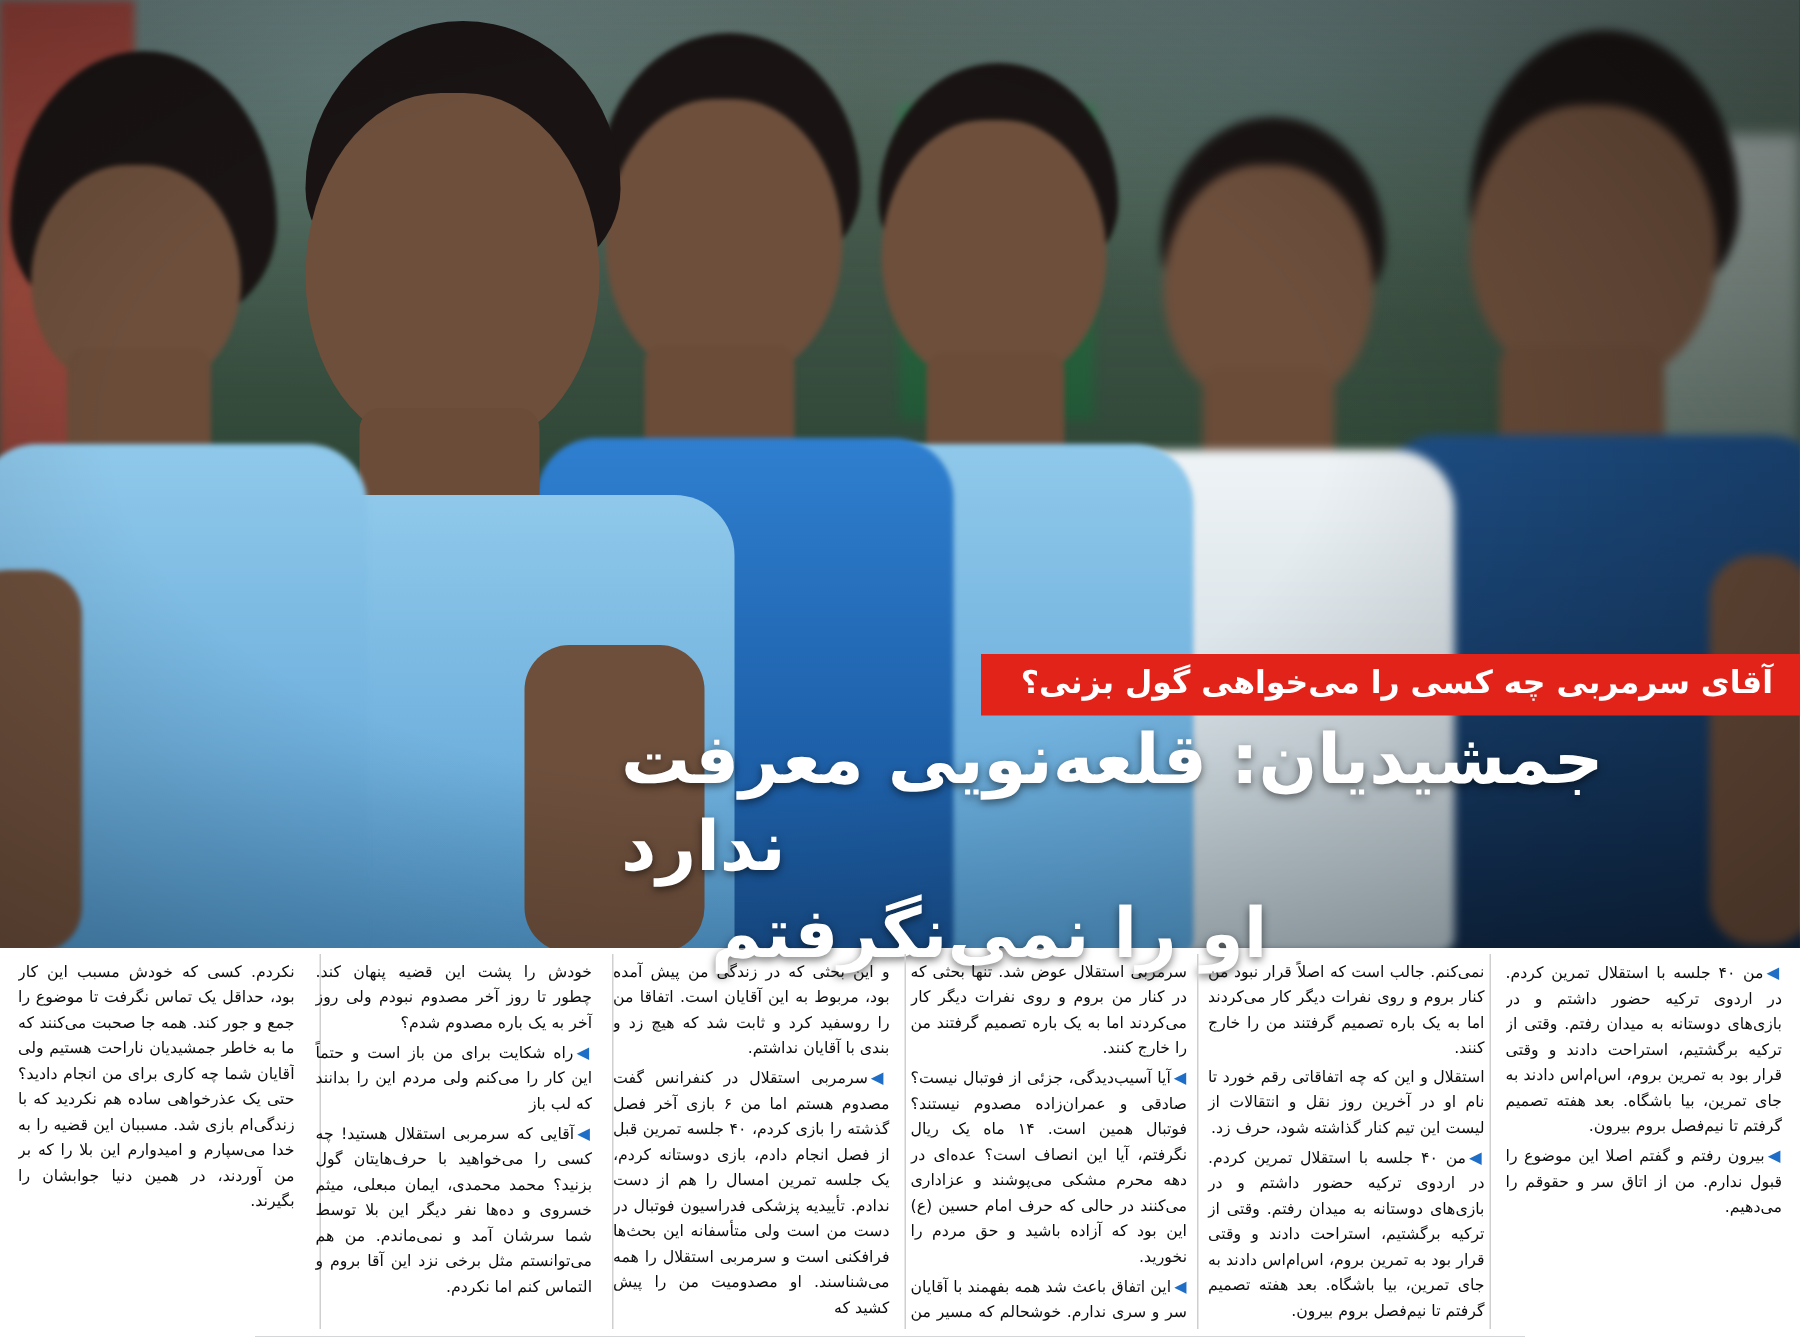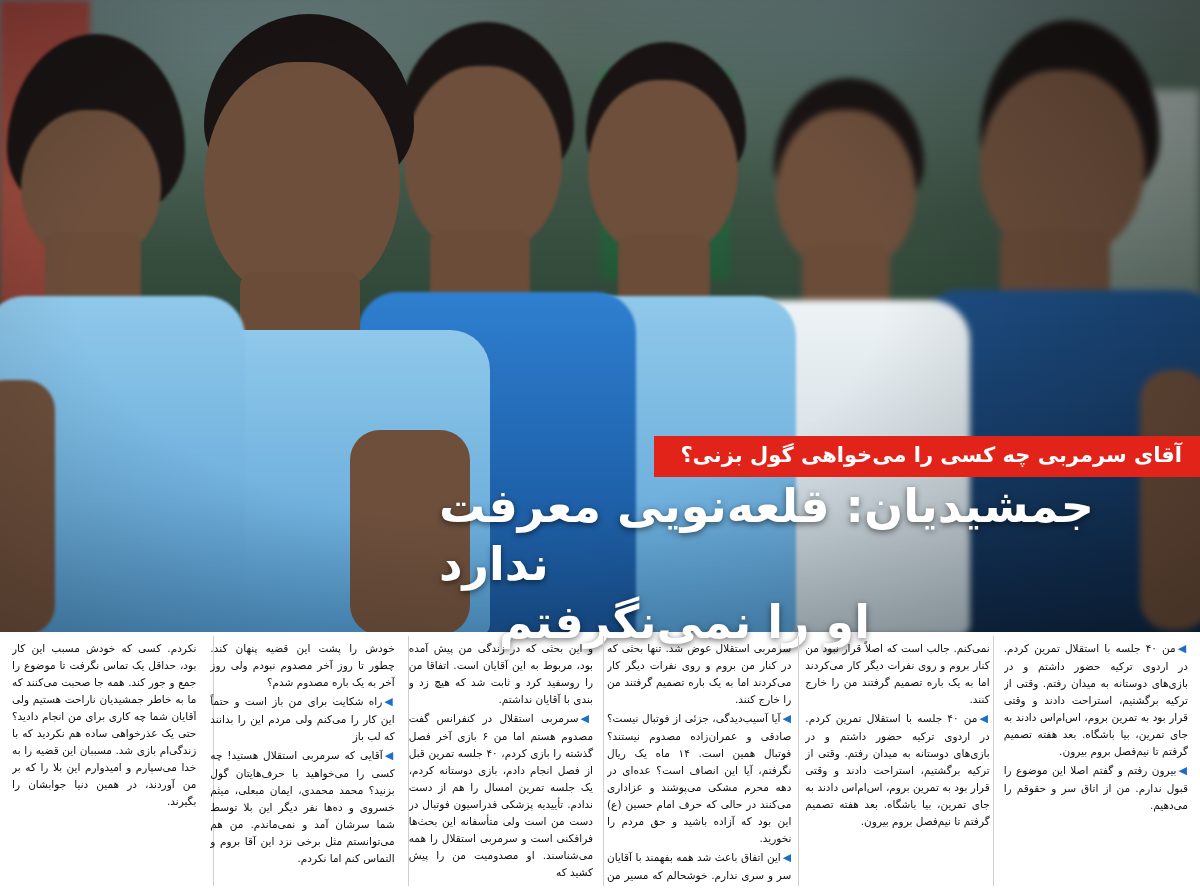--- a/index.html
+++ b/index.html
@@ -118,21 +118,21 @@
     color: #ffffff;
     font-size: 21px;
     font-weight: bold;
     padding: 7px 18px 9px 26px;
     letter-spacing: 0px;
     white-space: nowrap;
     line-height: 1.2;
   }
   .headline {
     position: absolute;
-    right: 1px;
+    right: 26px;
     top: 478px;
     width: 760px;
     text-align: left;
     direction: rtl;
     color: #ffffff;
     font-weight: bold;
     text-shadow: 0 2px 6px rgba(0,0,0,0.55);
   }
   .headline .l1 {
     font-size: 46px;
@@ -262,20 +262,21 @@
   <div class="divider" style="right:791px;"></div>
   <div class="divider" style="right:986px;"></div>
 
   <div class="body" id="body-columns">
       <div class="col">
         <p><span class="bullet-arrow">◀</span><span>من ۴۰ جلسه با استقلال تمرین کردم. در اردوی ترکیه حضور داشتم و در بازی‌های دوستانه به میدان رفتم. وقتی از ترکیه برگشتیم، استراحت دادند و وقتی قرار بود به تمرین بروم، اس‌ام‌اس دادند به جای تمرین، بیا باشگاه. بعد هفته تصمیم گرفتم تا نیم‌فصل بروم بیرون.</span></p>
         <p><span class="bullet-arrow">◀</span><span>بیرون رفتم و گفتم اصلا این موضوع را قبول ندارم. من از اتاق سر و حقوقم را می‌دهیم.</span></p>
       </div>
       <div class="col">
         <p><span>نمی‌کنم. جالب است که اصلاً قرار نبود من کنار بروم و روی نفرات دیگر کار می‌کردند اما به یک باره تصمیم گرفتند من را خارج کنند.</span></p>
+        <p><span>استقلال و این که چه اتفاقاتی رقم خورد تا نام او در آخرین روز نقل و انتقالات از لیست این تیم کنار گذاشته شود، حرف زد.</span></p>
         <p><span class="bullet-arrow">◀</span><span>من ۴۰ جلسه با استقلال تمرین کردم. در اردوی ترکیه حضور داشتم و در بازی‌های دوستانه به میدان رفتم. وقتی از ترکیه برگشتیم، استراحت دادند و وقتی قرار بود به تمرین بروم، اس‌ام‌اس دادند به جای تمرین، بیا باشگاه. بعد هفته تصمیم گرفتم تا نیم‌فصل بروم بیرون.</span></p>
       </div>
       <div class="col">
         <p><span>سرمربی استقلال عوض شد. تنها بحثی که در کنار من بروم و روی نفرات دیگر کار می‌کردند اما به یک باره تصمیم گرفتند من را خارج کنند.</span></p>
         <p><span class="bullet-arrow">◀</span><span>آیا آسیب‌دیدگی، جزئی از فوتبال نیست؟ صادقی و عمران‌زاده مصدوم نیستند؟ فوتبال همین است. ۱۴ ماه یک ریال نگرفتم، آیا این انصاف است؟ عده‌ای در دهه محرم مشکی می‌پوشند و عزاداری می‌کنند در حالی که حرف امام حسین (ع) این بود که آزاده باشید و حق مردم را نخورید.</span></p>
         <p><span class="bullet-arrow">◀</span><span>این اتفاق باعث شد همه بفهمند با آقایان سر و سری ندارم. خوشحالم که مسیر من و</span></p>
       </div>
       <div class="col">
         <p><span>و این بحثی که در زندگی من پیش آمده بود، مربوط به این آقایان است. اتفاقا من را روسفید کرد و ثابت شد که هیچ زد و بندی با آقایان نداشتم.</span></p>
         <p><span class="bullet-arrow">◀</span><span>سرمربی استقلال در کنفرانس گفت مصدوم هستم اما من ۶ بازی آخر فصل گذشته را بازی کردم، ۴۰ جلسه تمرین قبل از فصل انجام دادم، بازی دوستانه کردم، یک جلسه تمرین امسال را هم از دست ندادم. تأییدیه پزشکی فدراسیون فوتبال در دست من است ولی متأسفانه این بحث‌ها فرافکنی است و سرمربی استقلال را همه می‌شناسند. او مصدومیت من را پیش کشید که</span></p>

